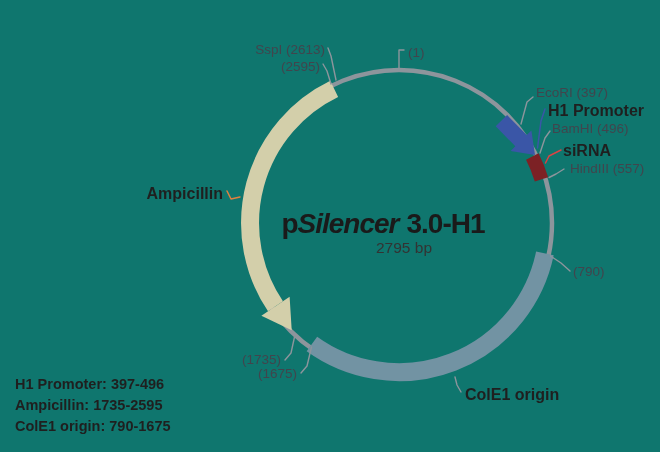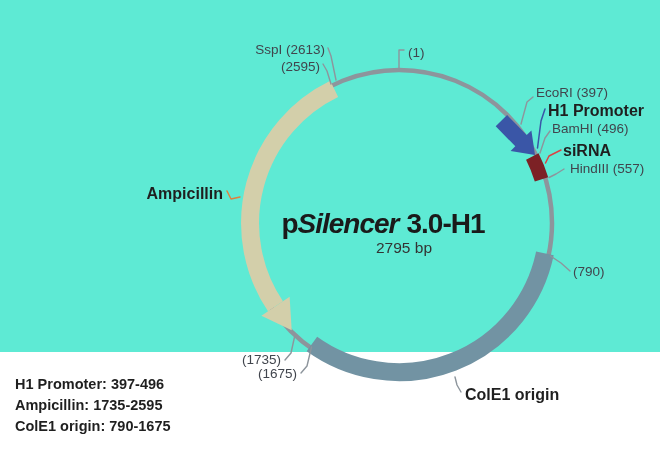--- a/index.html
+++ b/index.html
@@ -1,17 +1,17 @@
 <!DOCTYPE html>
 <html><head>
 <meta charset="utf-8">
 <style>
   html,body{margin:0;padding:0;background:#ffffff;}
   body{width:660px;height:472px;overflow:hidden;}
-  .figure{position:relative;width:660px;height:352px;background:#5eead4;}
+  .figure{position:relative;width:660px;height:452px;background:#0f766e;}
   svg{display:block;}
   text{font-family:"Liberation Sans",sans-serif;fill:#41454d;}
   .lbl{font-size:13.5px;}
   .feat{font-size:16px;font-weight:700;fill:#1f1f1f;}
   .title{font-size:28px;font-weight:700;fill:#1a1a1a;letter-spacing:-1px;}
   .sub{font-size:15.5px;fill:#333333;}
   .legend{font-size:14.5px;font-weight:700;fill:#1f1f1f;}
   .leader{fill:none;stroke:#8d959c;stroke-width:1.4;stroke-linecap:round;stroke-linejoin:round;}
   .leader2{fill:none;stroke-width:1.5;stroke-linecap:round;stroke-linejoin:round;}
   .arc{fill:none;}

